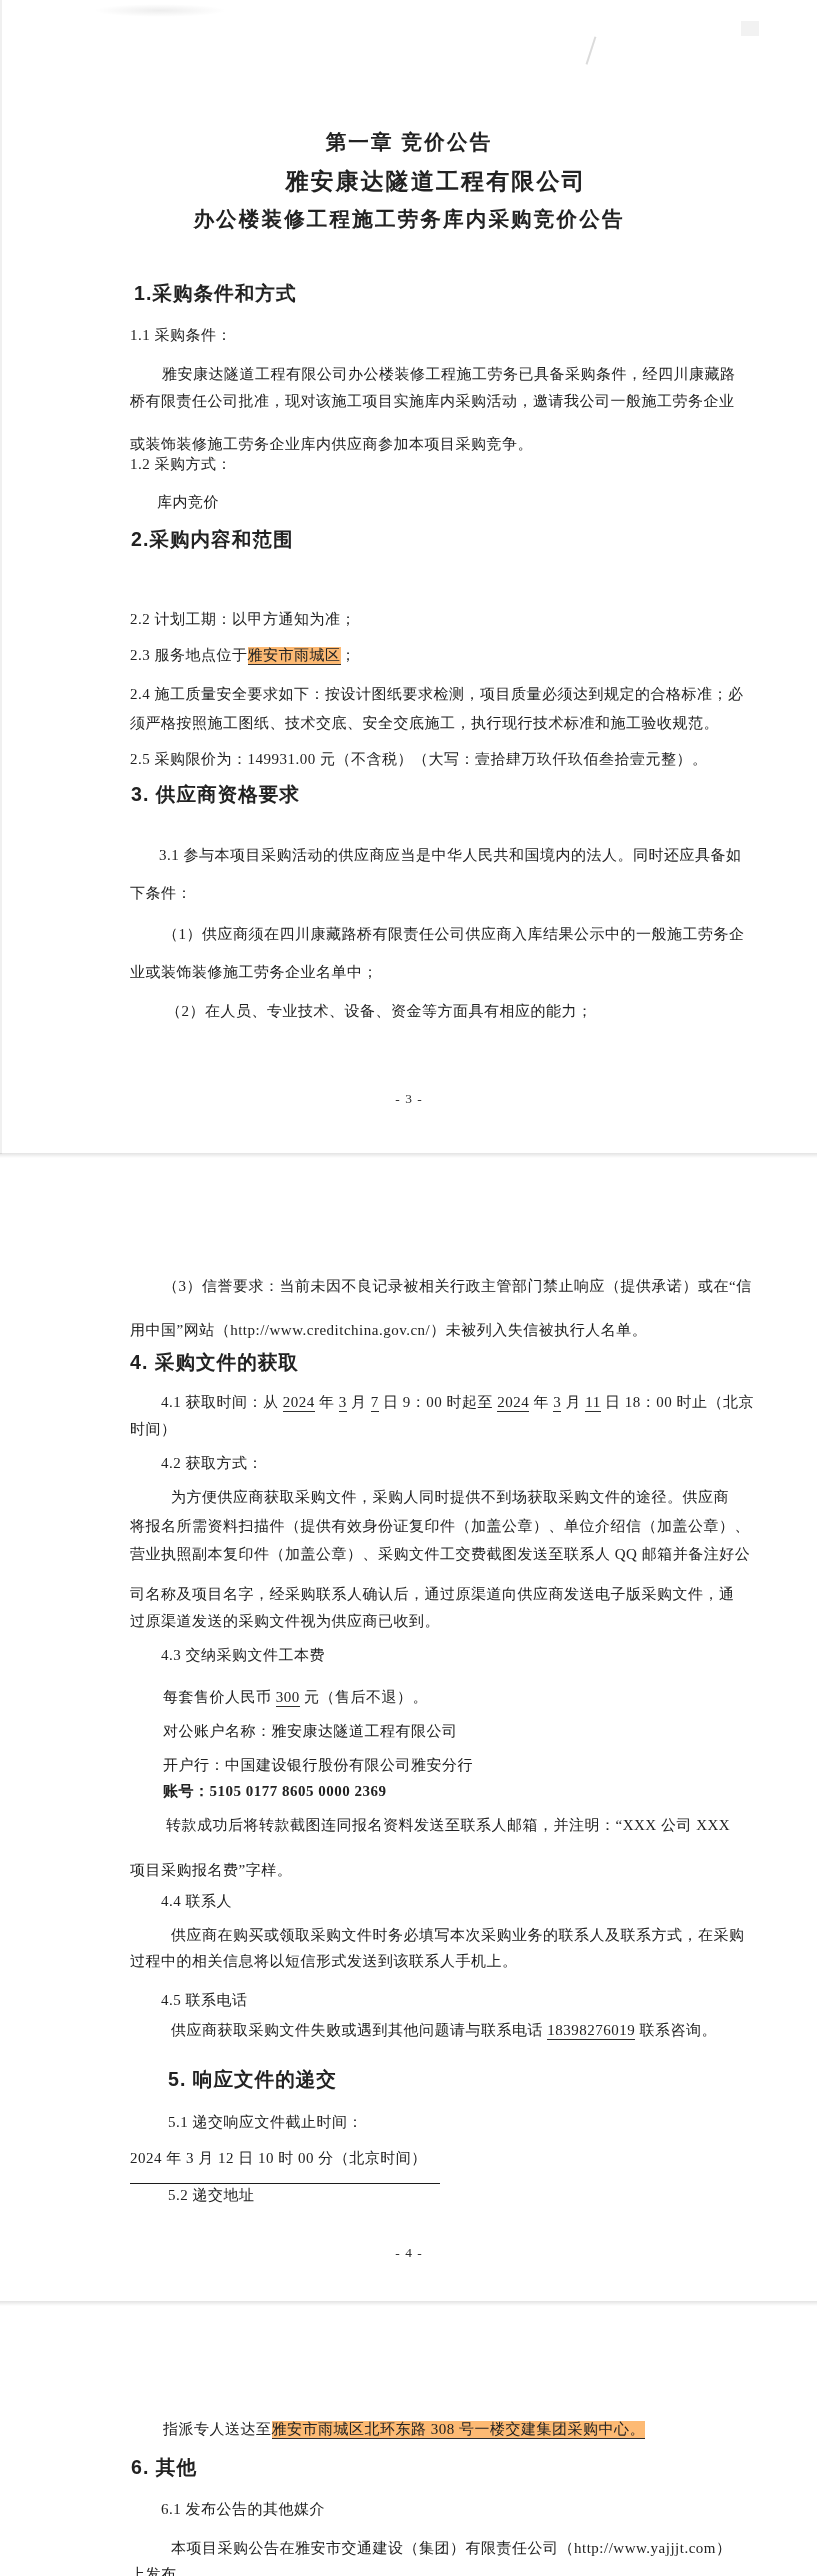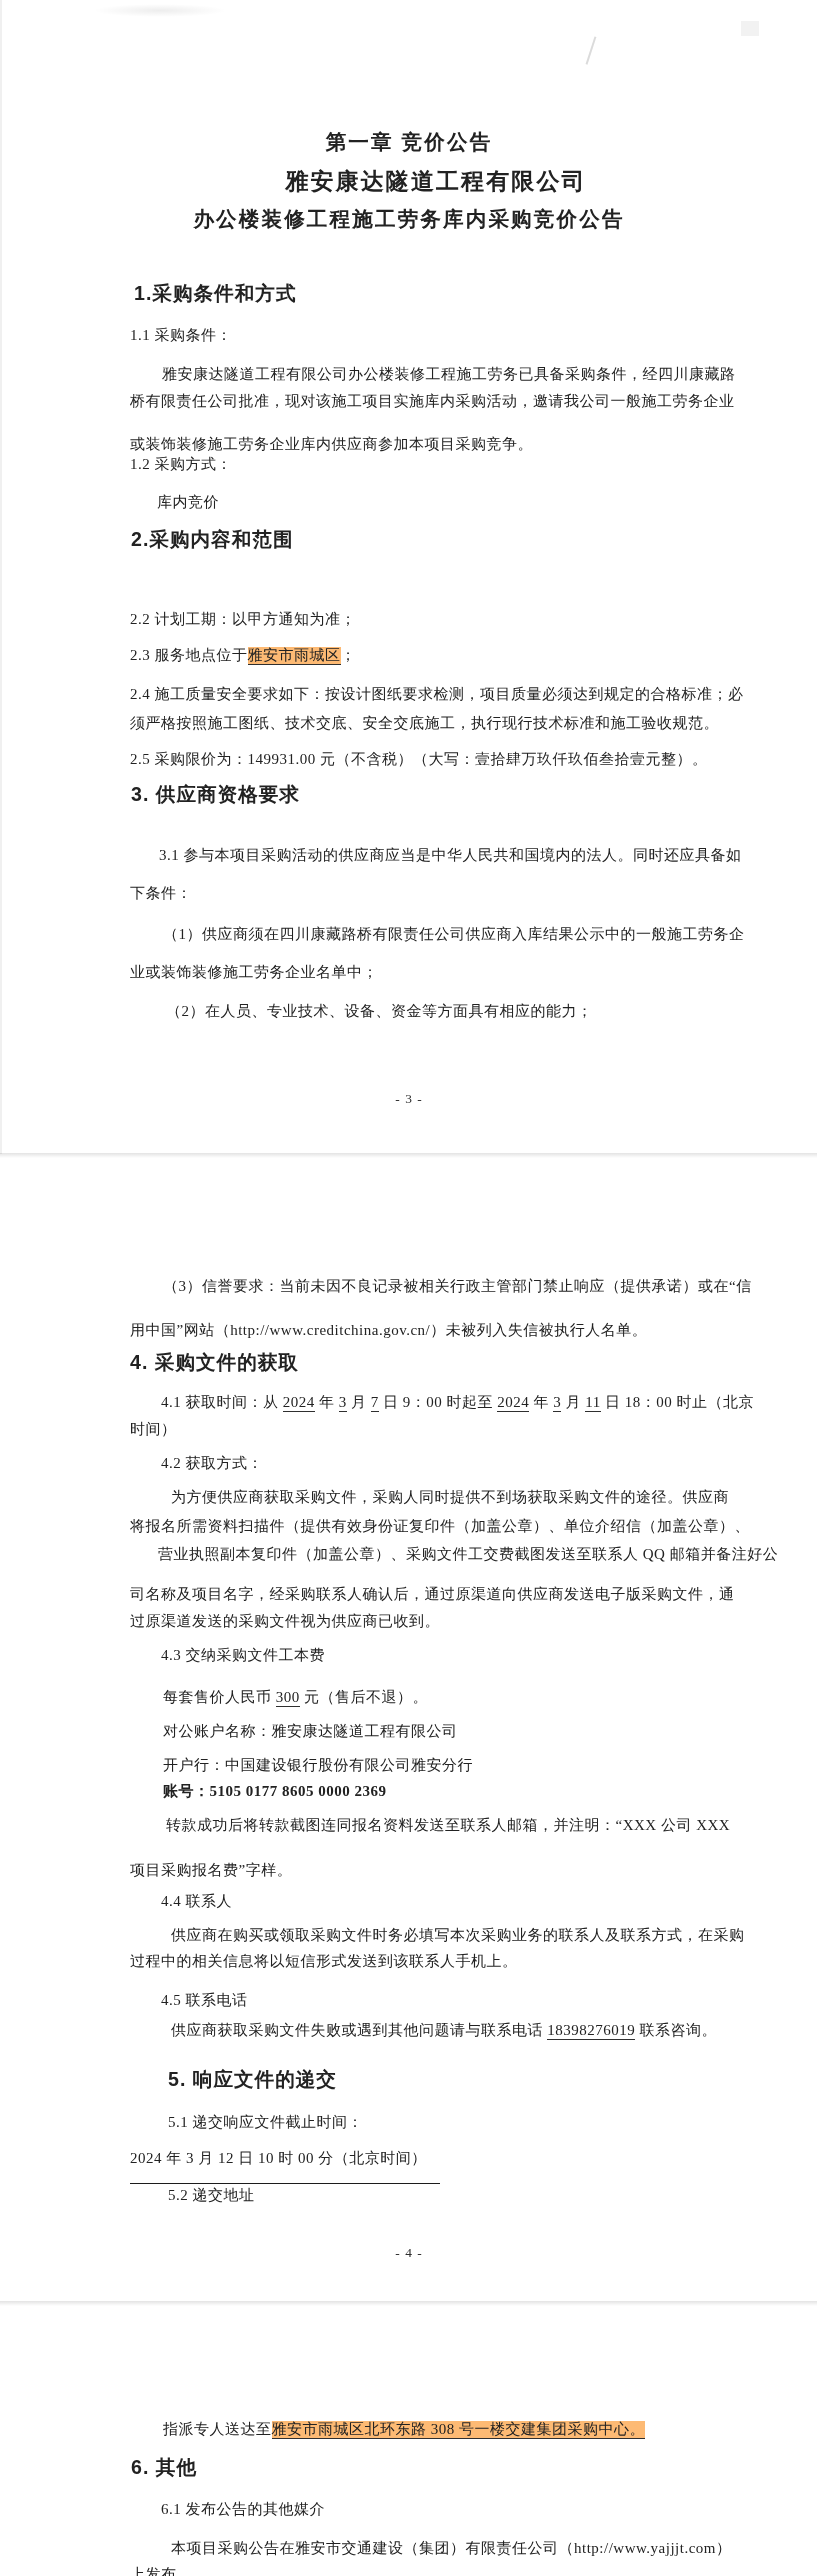--- a/index.html
+++ b/index.html
@@ -64,21 +64,21 @@
   <div class="ln" style="top:1323px;left:130px;">用中国”网站（http://www.creditchina.gov.cn/）未被列入失信被执行人名单。</div>
 
   <div class="ln h" style="top:1353px;left:130px;">4. 采购文件的获取</div>
   <div class="ln" style="top:1395px;left:161px;">
     <span>4.1 获取时间：从 </span><span class="u">2024</span><span> 年 </span><span class="u">3</span><span> 月 </span><span class="u">7</span><span> 日 9：00 时起至 </span><span class="u">2024</span><span> 年 </span><span class="u">3</span><span> 月 </span><span class="u">11</span><span> 日 18：00 时止（北京</span>
   </div>
   <div class="ln" style="top:1422px;left:130px;">时间）</div>
   <div class="ln" style="top:1456px;left:161px;">4.2 获取方式：</div>
   <div class="ln" style="top:1490px;left:171px;">为方便供应商获取采购文件，采购人同时提供不到场获取采购文件的途径。供应商</div>
   <div class="ln" style="top:1519px;left:130px;">将报名所需资料扫描件（提供有效身份证复印件（加盖公章）、单位介绍信（加盖公章）、</div>
-  <div class="ln" style="top:1547px;left:130px;margin-left:28px;">营业执照副本复印件（加盖公章）、采购文件工交费截图发送至联系人 QQ 邮箱并备注好公</div>
+  <div class="ln" style="top:1547px;left:130px;">营业执照副本复印件（加盖公章）、采购文件工交费截图发送至联系人 QQ 邮箱并备注好公</div>
   <div class="ln" style="top:1587px;left:130px;">司名称及项目名字，经采购联系人确认后，通过原渠道向供应商发送电子版采购文件，通</div>
   <div class="ln" style="top:1614px;left:130px;">过原渠道发送的采购文件视为供应商已收到。</div>
   <div class="ln" style="top:1648px;left:161px;">4.3 交纳采购文件工本费</div>
   <div class="ln" style="top:1690px;left:163px;">
     <span>每套售价人民币 </span><span class="u">300</span><span> 元（售后不退）。</span>
   </div>
   <div class="ln" style="top:1724px;left:163px;">对公账户名称：雅安康达隧道工程有限公司</div>
   <div class="ln" style="top:1758px;left:163px;">开户行：中国建设银行股份有限公司雅安分行</div>
   <div class="ln bold" style="top:1784px;left:163px;">账号：5105 0177 8605 0000 2369</div>
   <div class="ln" style="top:1818px;left:166px;">转款成功后将转款截图连同报名资料发送至联系人邮箱，并注明：“XXX 公司 XXX</div>

